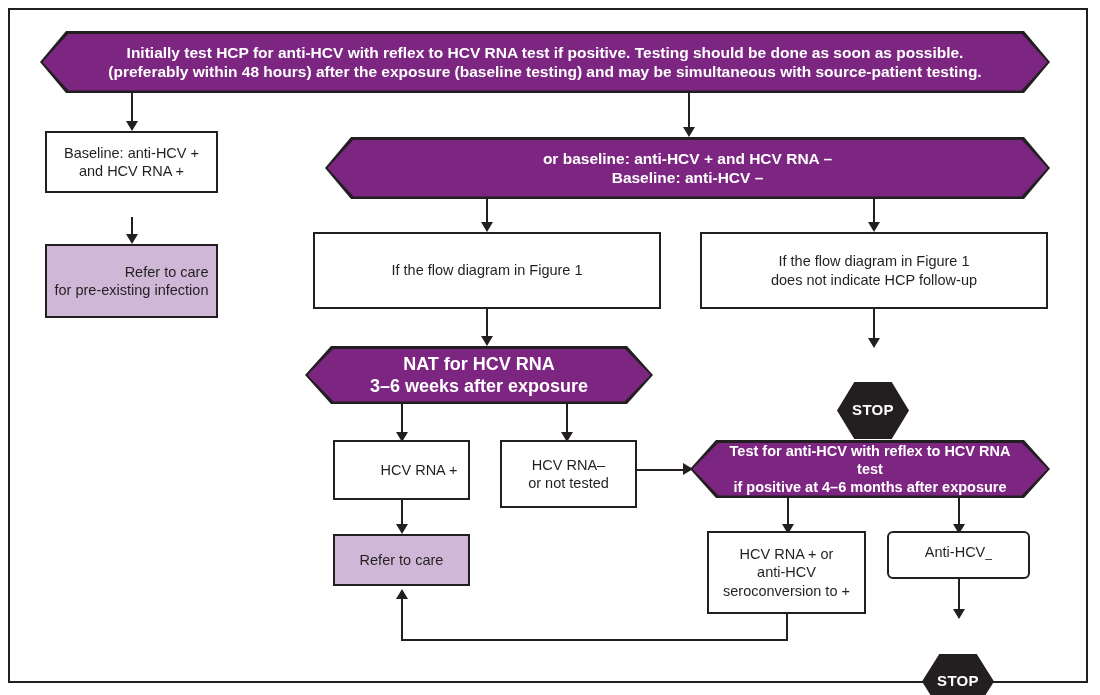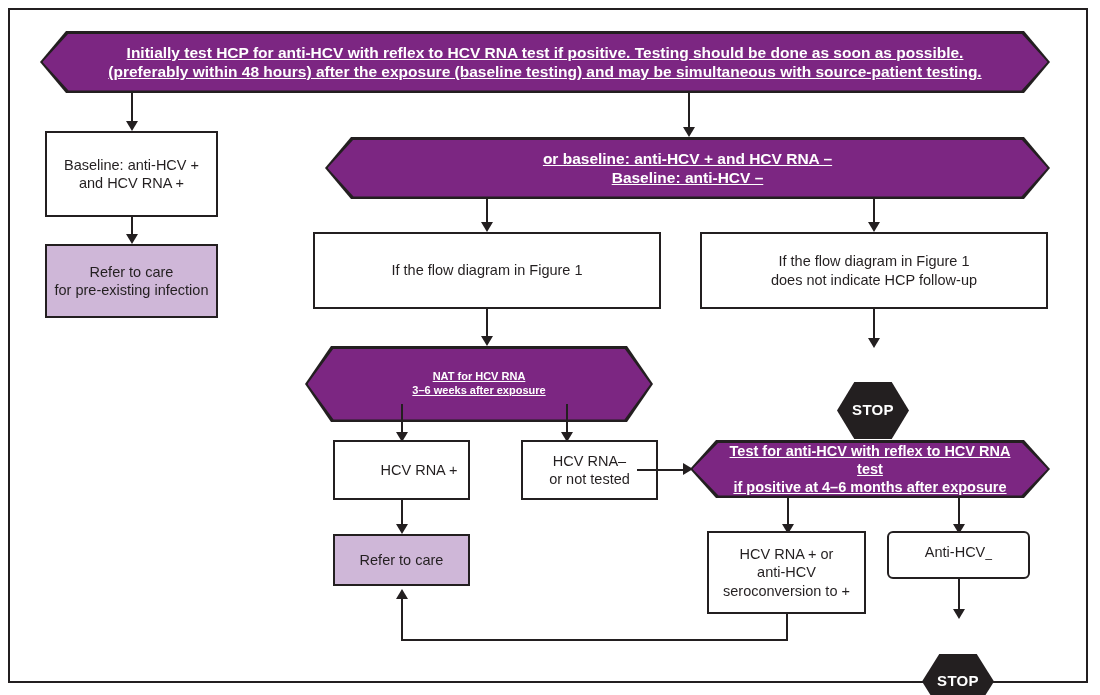--- a/index.html
+++ b/index.html
@@ -42,20 +42,21 @@
     background: #ffffff;
     border: 2.5px solid #231f20;
     color: #231f20;
     font-size: 14.5px;
     font-weight: 400;
   }
 
   
   .box.lilac {
     background: #cfb7d8;
+    text-align: right;
   }
 
   
   .hex {
     color: #ffffff;
     font-weight: bold;
   }
   .hex .hexshape {
     position: absolute;
     left: 0; top: 0; right: 0; bottom: 0;
@@ -65,21 +66,20 @@
   .hex .hexoutline {
     position: absolute;
     left: 0; top: 0; right: 0; bottom: 0;
     background: #231f20;
     clip-path: polygon(26px 0, calc(100% - 26px) 0, 100% 50%, calc(100% - 26px) 100%, 26px 100%, 0 50%);
   }
   .hex .hexlabel {
     position: relative;
     z-index: 3;
     padding: 0 34px;
-    text-decoration: underline;
   }
 
   
   .stop {
     color: #ffffff;
     font-weight: bold;
     font-size: 15px;
     margin-top: 36px;
   }
   .stop .stopshape {
@@ -138,21 +138,21 @@
       <div>(preferably within 48 hours) after the exposure (baseline testing) and may be simultaneous with source-patient testing.</div>
     </div>
   </div>
 
   <div class="vline" style="left:131px; top:93px; height:30px;"></div>
   <div class="arrow-down" style="left:126px; top:121px;"></div>
 
   <div class="vline" style="left:688px; top:93px; height:36px;"></div>
   <div class="arrow-down" style="left:683px; top:127px;"></div>
 
-  <div class="node box" style="left:45px; top:131px; width:173px; height:86px;">
+  <div class="node box" style="left:45px; top:131px; width:173px; height:62px;">
     <div>
       <div>Baseline: anti-HCV +</div>
       <div>and HCV RNA +</div>
     </div>
   </div>
 
   <div class="vline" style="left:131px; top:217px; height:20px;"></div>
   <div class="arrow-down" style="left:126px; top:234px;"></div>
 
   <div class="node box lilac" style="left:45px; top:244px; width:173px; height:74px;">
@@ -189,21 +189,21 @@
       <div>does not indicate HCP follow-up</div>
     </div>
   </div>
 
   <div class="vline" style="left:486px; top:309px; height:29px;"></div>
   <div class="arrow-down" style="left:481px; top:336px;"></div>
 
   <div class="vline" style="left:873px; top:309px; height:31px;"></div>
   <div class="arrow-down" style="left:868px; top:338px;"></div>
 
-  <div class="node hex" style="left:305px; top:346px; width:348px; height:76px; font-size:11px;">
+  <div class="node hex" style="left:305px; top:346px; width:348px; height:58px; font-size:18px;">
     <div class="hexoutline"></div>
     <div class="hexshape" style="left:2.5px; top:2.5px; right:2.5px; bottom:2.5px;"></div>
     <div class="hexlabel">
       <div>NAT for HCV RNA</div>
       <div>3–6 weeks after exposure</div>
     </div>
   </div>
 
   <div class="node stop" style="left:837px; top:346px; width:72px; height:57px;">
     <div class="stopshape"></div>
@@ -215,21 +215,21 @@
 
   <div class="vline" style="left:566px; top:404px; height:30px;"></div>
   <div class="arrow-down" style="left:561px; top:432px;"></div>
 
   <div class="node box" style="left:333px; top:440px; width:137px; height:60px;padding-left:35px;">
     <div>
       <div>HCV RNA +</div>
     </div>
   </div>
 
-  <div class="node box" style="left:521px; top:440px; width:137px; height:60px;">
+  <div class="node box" style="left:500px; top:440px; width:137px; height:68px;">
     <div>
       <div>HCV RNA–</div>
       <div>or not tested</div>
     </div>
   </div>
 
   <div class="hline" style="left:637px; top:469px; width:48px;"></div>
   <div class="arrow-right" style="left:683px; top:463px;"></div>
 
   <div class="node hex" style="left:690px; top:440px; width:360px; height:58px; font-size:14.5px;">

